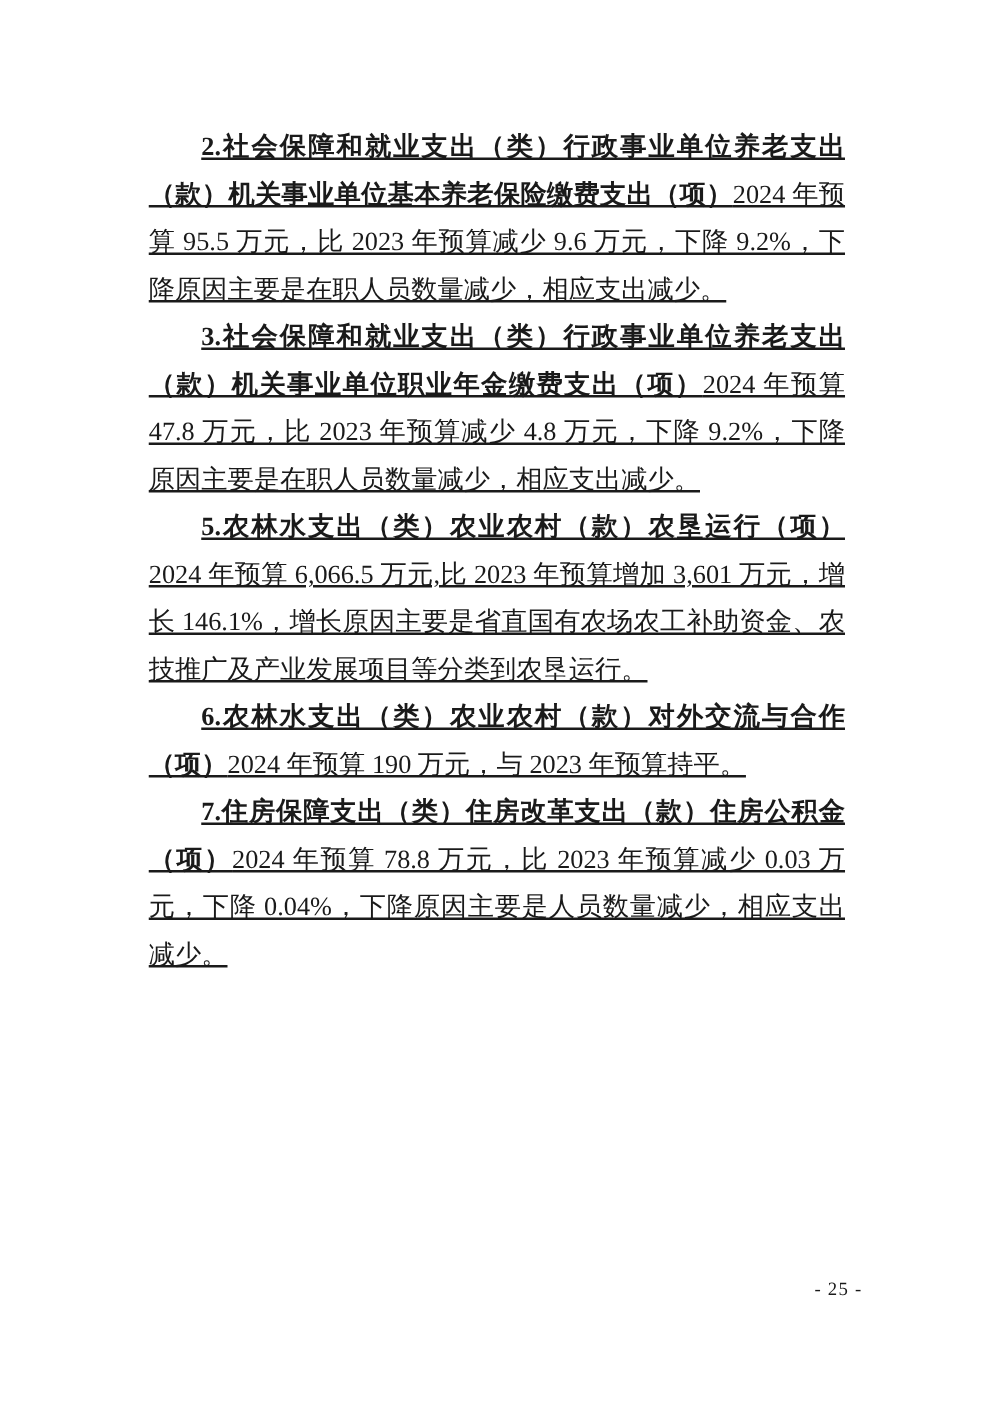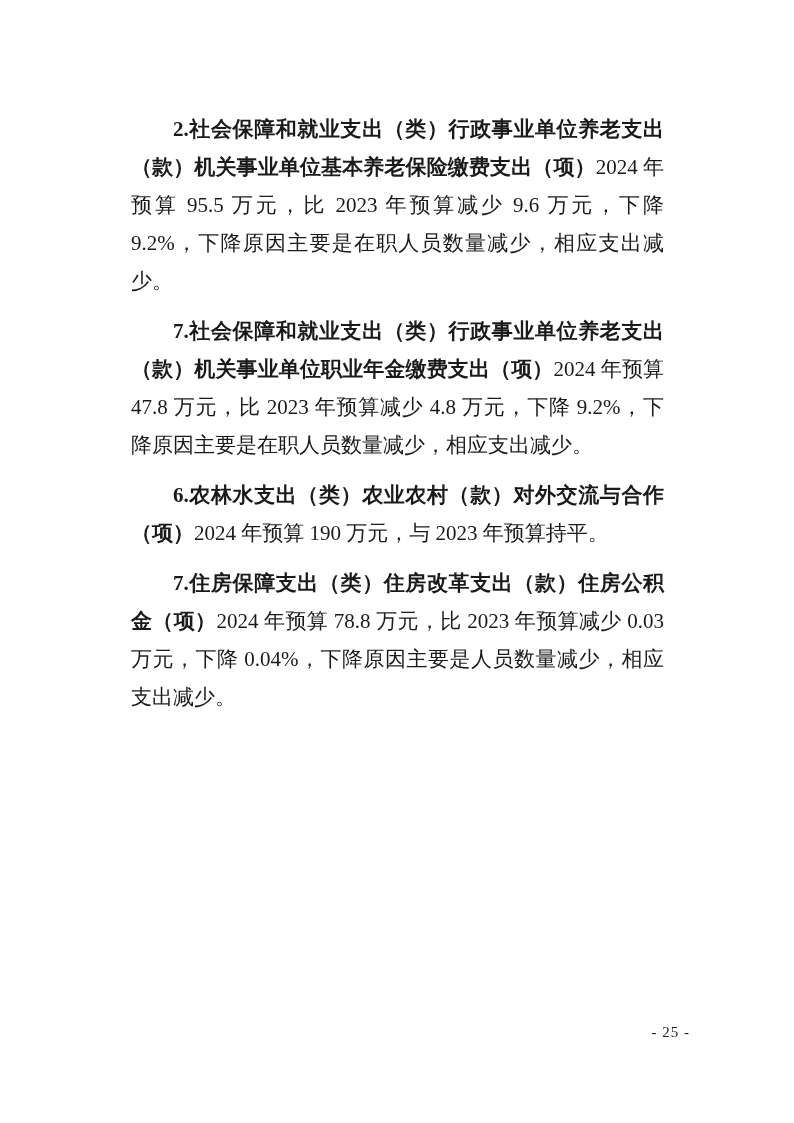--- a/index.html
+++ b/index.html
@@ -20,39 +20,41 @@
     position: absolute;
     left: 119px;
     top: 98px;
     width: 557px;
     font-size: 21px;
     line-height: 38px;
     text-align: justify;
     text-justify: inter-character;
   }
   .para {
-    margin: 12px;
+    margin: 0;
     text-indent: 2em;
+    text-decoration: underline;
   }
   .lead {
     font-weight: 700;
   }
   .page-footer {
     position: absolute;
     top: 1024px;
     right: 104px;
     font-size: 15px;
     letter-spacing: 1px;
     color: #1a1a1a;
   }
 </style>
 </head>
 <body>
 
 <div class="page">
   <div class="content">
     <p class="para"><span class="lead">2.社会保障和就业支出（类）行政事业单位养老支出（款）机关事业单位基本养老保险缴费支出（项）</span><span>2024 年预算 95.5 万元，比 2023 年预算减少 9.6 万元，下降 9.2%，下降原因主要是在职人员数量减少，相应支出减少。</span></p>
-    <p class="para"><span class="lead">7.社会保障和就业支出（类）行政事业单位养老支出（款）机关事业单位职业年金缴费支出（项）</span><span>2024 年预算 47.8 万元，比 2023 年预算减少 4.8 万元，下降 9.2%，下降原因主要是在职人员数量减少，相应支出减少。</span></p>
+    <p class="para"><span class="lead">3.社会保障和就业支出（类）行政事业单位养老支出（款）机关事业单位职业年金缴费支出（项）</span><span>2024 年预算 47.8 万元，比 2023 年预算减少 4.8 万元，下降 9.2%，下降原因主要是在职人员数量减少，相应支出减少。</span></p>
+    <p class="para"><span class="lead">5.农林水支出（类）农业农村（款）农垦运行（项）</span><span>2024 年预算 6,066.5 万元,比 2023 年预算增加 3,601 万元，增长 146.1%，增长原因主要是省直国有农场农工补助资金、农技推广及产业发展项目等分类到农垦运行。</span></p>
     <p class="para"><span class="lead">6.农林水支出（类）农业农村（款）对外交流与合作（项）</span><span>2024 年预算 190 万元，与 2023 年预算持平。</span></p>
     <p class="para"><span class="lead">7.住房保障支出（类）住房改革支出（款）住房公积金（项）</span><span>2024 年预算 78.8 万元，比 2023 年预算减少 0.03 万元，下降 0.04%，下降原因主要是人员数量减少，相应支出减少。</span></p>
   </div>
   <div class="page-footer">- 25 -</div>
 </div>
 
 </body></html>

